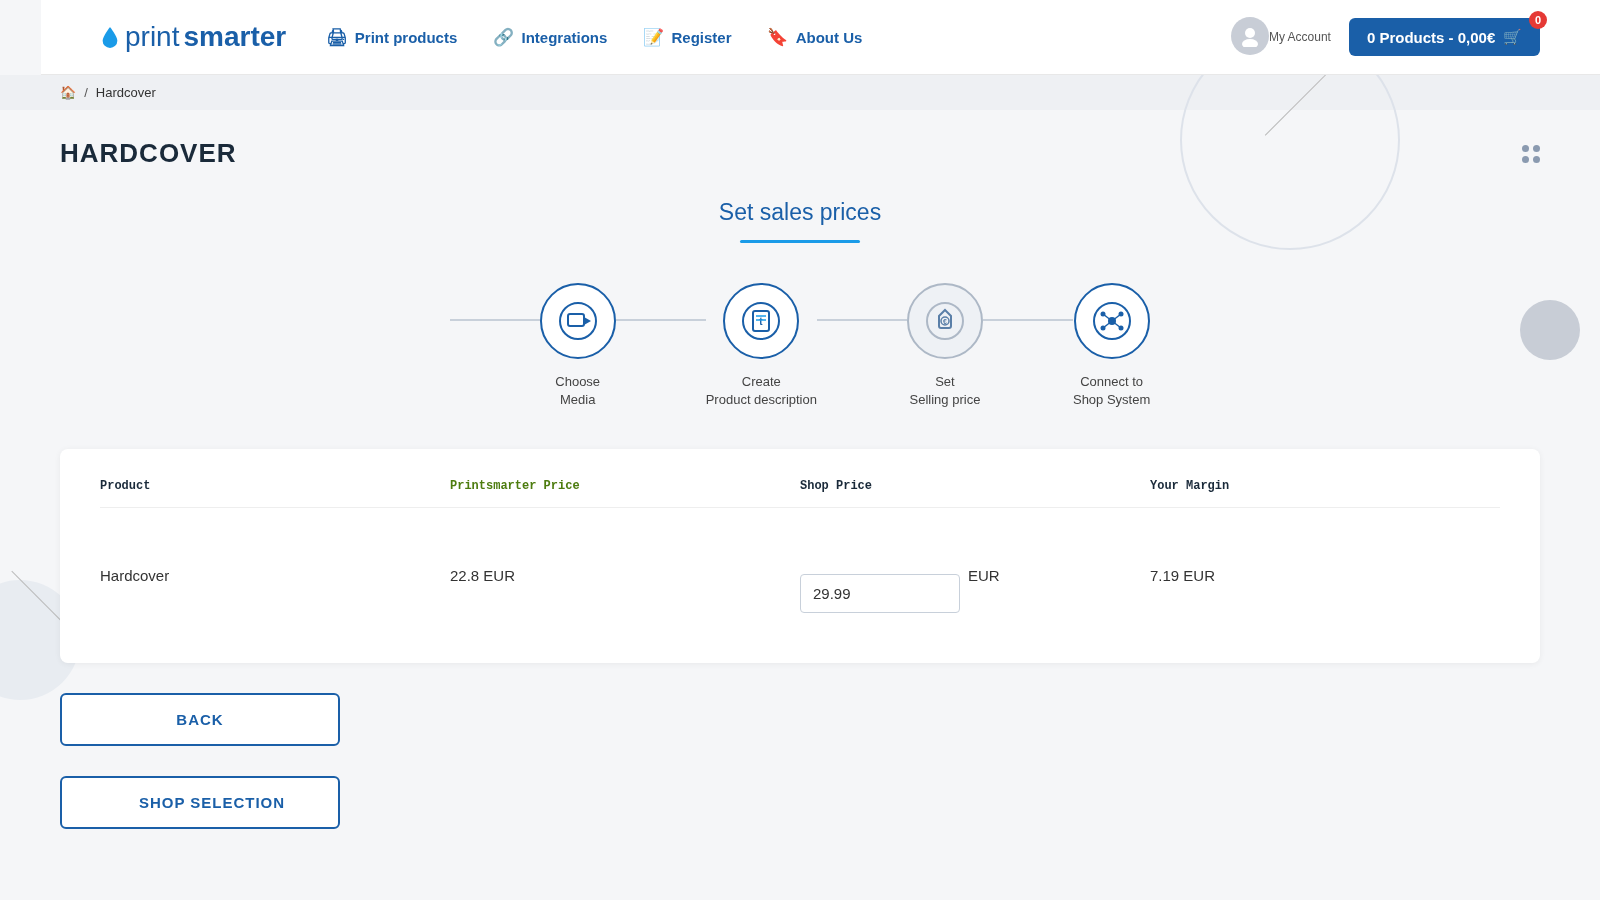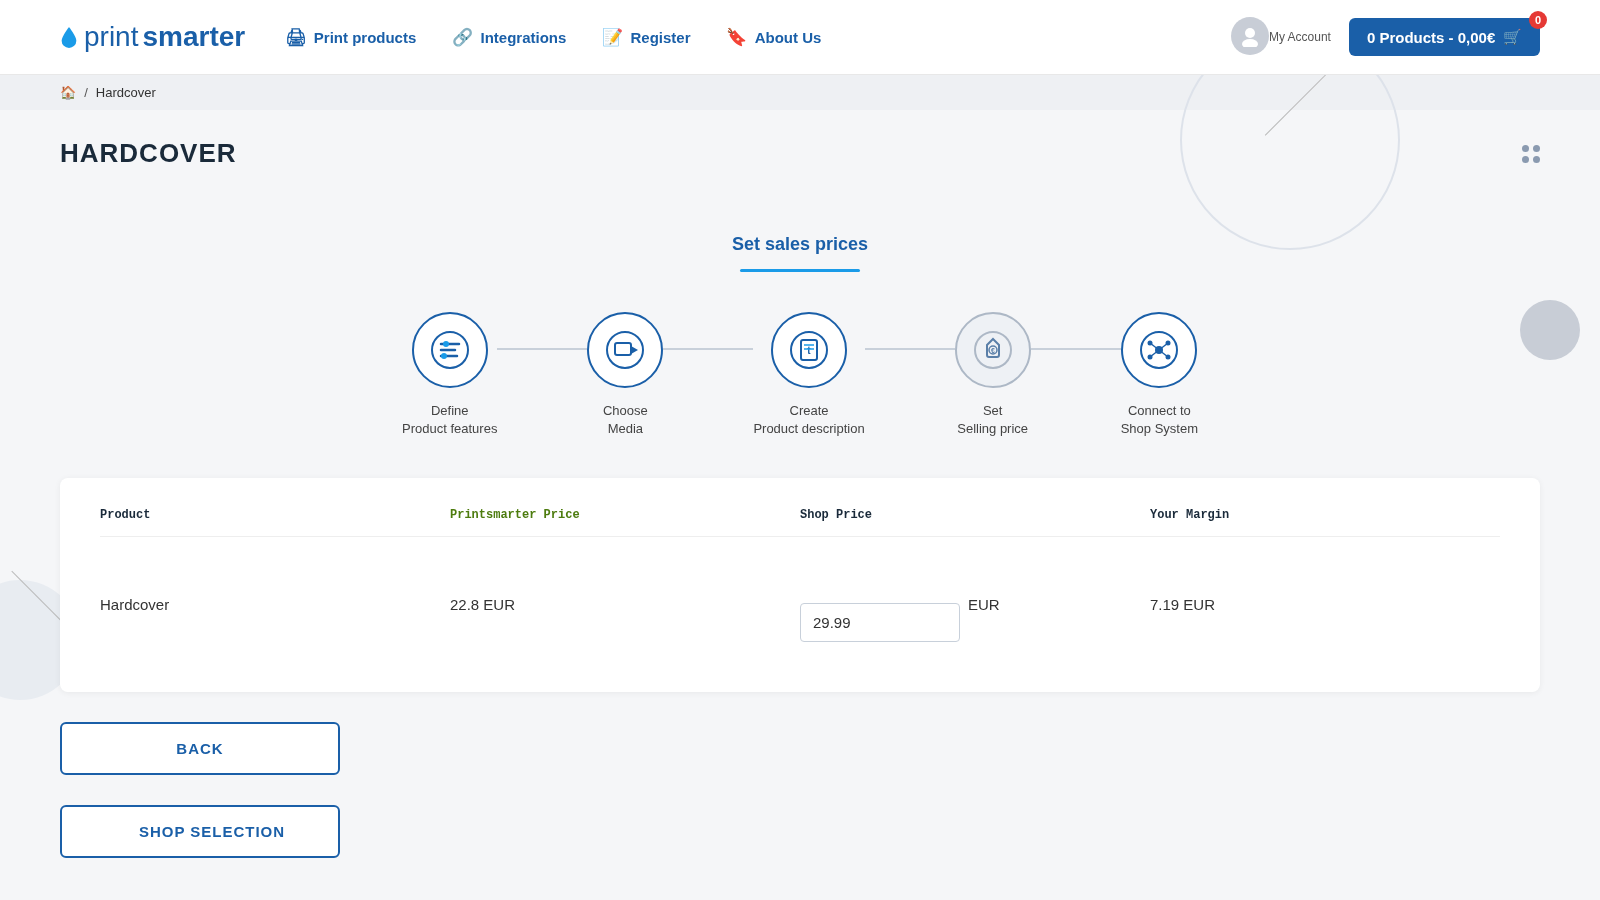--- a/index.html
+++ b/index.html
@@ -9,20 +9,21 @@
     .header {
       background: white;
       padding: 0 60px;
       display: flex;
       align-items: center;
       justify-content: space-between;
       height: 75px;
       border-bottom: 1px solid #e8e8e8;
       position: relative;
       z-index: 10;
+      margin-left: 41px;
     }
     .logo {
       display: flex;
       align-items: center;
       gap: 4px;
       font-size: 28px;
       font-weight: 300;
       color: #1a5fa8;
       text-decoration: none;
     }
@@ -192,25 +193,24 @@
       border-radius: 50%;
       background: #8a9ab0;
     }
 
     
     .stepper-section {
       text-align: center;
       padding: 20px 0 40px;
     }
     .stepper-title {
-      font-size: 18px;
+      font-size: 23px;
       color: #1a5fa8;
-      font-weight: 700;
+      font-weight: 400;
       margin-bottom: 14px;
-      margin-top: 35px;
     }
     .stepper-underline {
       width: 120px;
       height: 3px;
       background: #1a9be8;
       margin: 0 auto 40px;
       border-radius: 2px;
     }
     .stepper {
       display: flex;
@@ -416,36 +416,20 @@
       </div>
     </div>
   </div>
 
   <div class="stepper-section">
     <div class="stepper-title">Set sales prices</div>
     <div class="stepper-underline"></div>
 
     <div class="stepper">
 
-      <div class="step">
-        <div class="step-circle">
-          <svg width="38" height="38" viewBox="0 0 38 38" fill="none">
-            <circle cx="19" cy="19" r="18" stroke="#1a5fa8" stroke-width="2" fill="white"></circle>
-            <line x1="10" y1="13" x2="28" y2="13" stroke="#1a5fa8" stroke-width="2.5" stroke-linecap="round"></line>
-            <line x1="10" y1="19" x2="24" y2="19" stroke="#1a5fa8" stroke-width="2.5" stroke-linecap="round"></line>
-            <line x1="10" y1="25" x2="26" y2="25" stroke="#1a5fa8" stroke-width="2.5" stroke-linecap="round"></line>
-            <circle cx="15" cy="13" r="3" fill="#1a9be8"></circle>
-            <circle cx="13" cy="25" r="3" fill="#1a9be8"></circle>
-          </svg>
-        </div>
-        <div class="step-label">
-          <span>Define</span><br>
-          <span>Product features</span>
-        </div>
-      </div>
 
       <div class="step-connector"></div>
 
       <div class="step">
         <div class="step-circle">
           <svg width="38" height="38" viewBox="0 0 38 38" fill="none">
             <circle cx="19" cy="19" r="18" stroke="#1a5fa8" stroke-width="2" fill="white"></circle>
             <rect x="9" y="12" width="16" height="12" rx="2" stroke="#1a5fa8" stroke-width="2" fill="none"></rect>
             <polygon points="25,15 32,19 25,23" fill="#1a5fa8"></polygon>
           </svg>

